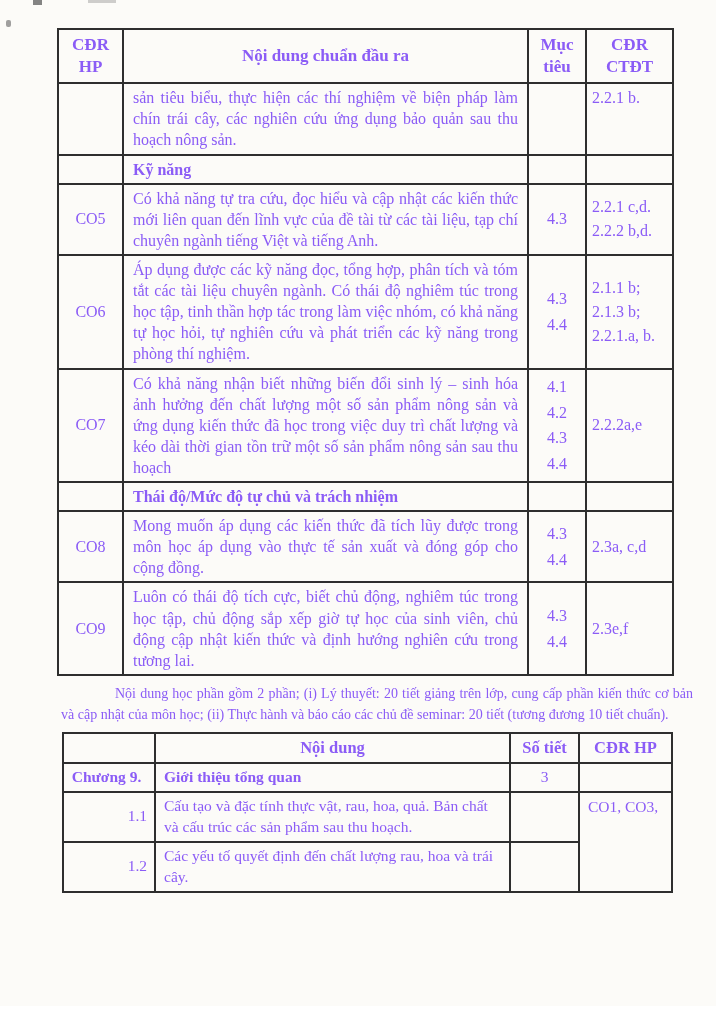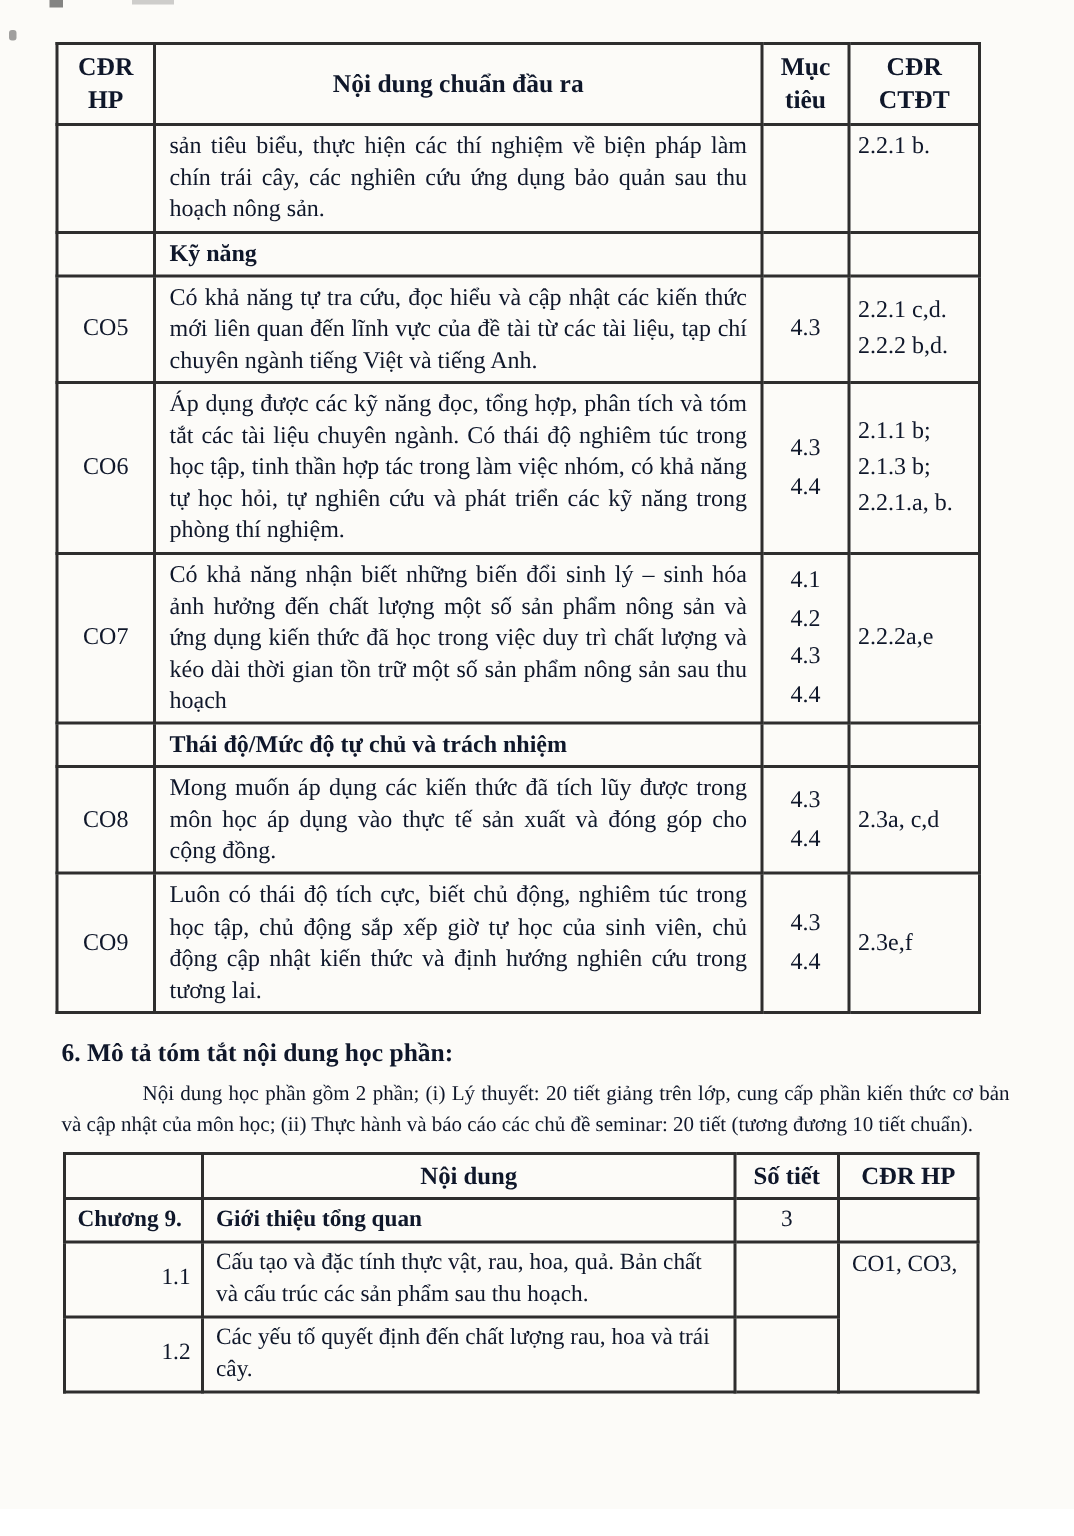--- a/index.html
+++ b/index.html
@@ -1,23 +1,23 @@
 <!DOCTYPE html>
 <html><head>
 <meta charset="utf-8">
 <style>
   html,body { margin:0; padding:0; background:#ffffff; }
   .page {
     position:relative;
     width:716px; height:1006px;
     box-sizing:border-box;
-    padding:28px 0 0 37px;
+    padding:28px 0 0 57px;
     background:#fcfbf8;
     font-family:"Liberation Serif","DejaVu Serif",serif;
-    color:#0f172a;
+    color:#8b5cf6;
     overflow:hidden;
   }
   
   .scan-mark { position:absolute; background:#444; }
   .m1 { left:6px;  top:20px; width:5px;  height:7px; opacity:.5; border-radius:2px; }
   .m2 { left:33px; top:0;    width:9px;  height:5px; opacity:.65; }
   .m3 { left:88px; top:0;    width:28px; height:3px; opacity:.25; }
 
   table { border-collapse:collapse; table-layout:fixed; background:transparent; }
   th, td { border:2px solid #2e2e2e; box-sizing:border-box; vertical-align:middle; }
@@ -133,21 +133,20 @@
         <tr>
           <td class="c-id">CO9</td>
           <td class="c-content">Luôn có thái độ tích cực, biết chủ động, nghiêm túc trong học tập, chủ động sắp xếp giờ tự học của sinh viên, chủ động cập nhật kiến thức và định hướng nghiên cứu trong tương lai.</td>
           <td class="c-muc">4.3
 4.4</td>
           <td class="c-cdr">2.3e,f</td>
         </tr>
       </tbody>
   </table>
 
-  <div class="heading">6. Mô tả tóm tắt nội dung học phần:</div>
   <p class="para">Nội dung học phần gồm 2 phần; (i) Lý thuyết: 20 tiết giảng trên lớp, cung cấp phần kiến thức cơ bản và cập nhật của môn học; (ii) Thực hành và báo cáo các chủ đề seminar: 20 tiết (tương đương 10 tiết chuẩn).</p>
 
   <table class="t2">
     <colgroup>
       <col style="width:92px">
         <col style="width:355px">
         <col style="width:69px">
         <col style="width:93px">
     </colgroup>
     <thead>

